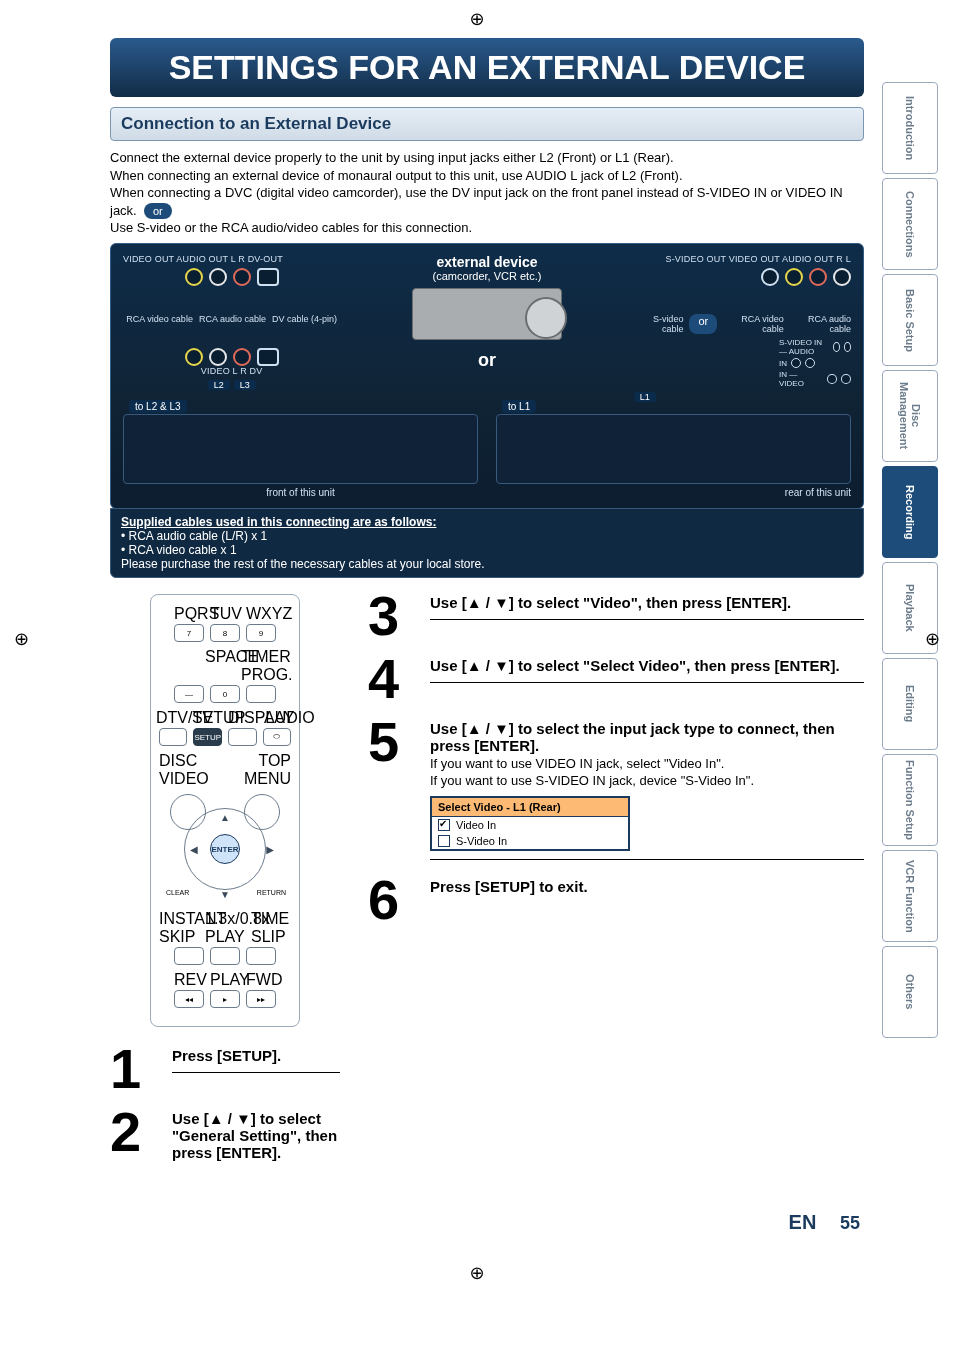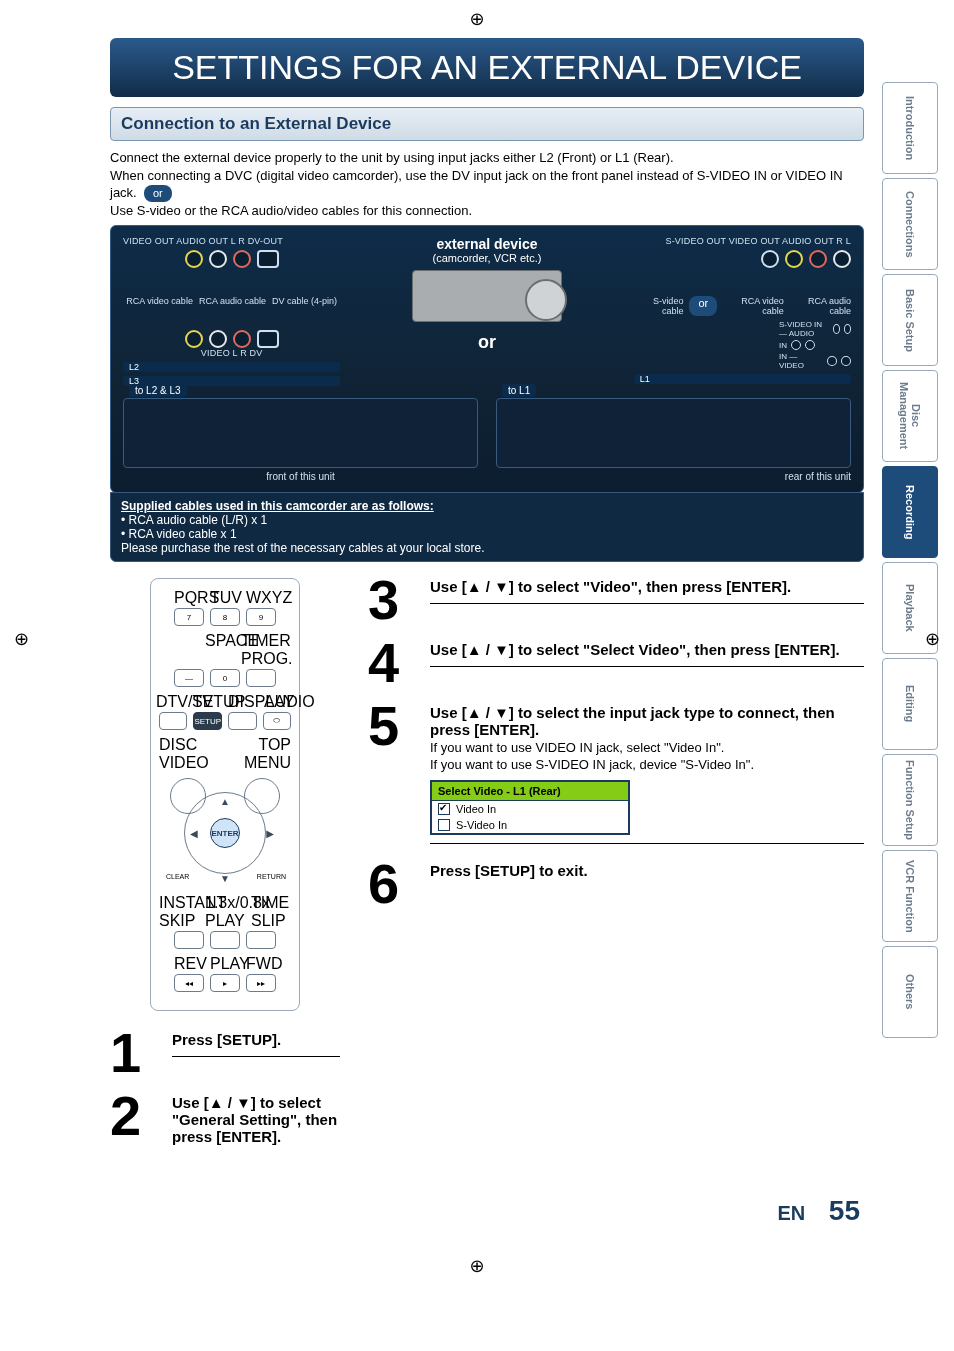--- a/index.html
+++ b/index.html
@@ -10,21 +10,21 @@
     width: 954px;
     margin: 0 auto;
     position: relative;
   }
   .reg-mark { text-align:center; font-size:18px; color:#000; padding:8px 0; }
   .page-inner { padding: 0 90px 20px 110px; position: relative; }
   .title-banner {
     background: linear-gradient(#2a5a8c,#112c47);
     color: #fff;
     font-size: 34px;
-    font-weight: normal;
+    font-weight: bold;
     text-align: center;
     padding: 10px 6px;
     border-radius: 6px;
     margin-bottom: 10px;
   }
   .subhead-bar {
     background: linear-gradient(#e6eef6,#cfdbe6);
     border: 1px solid #7a96b3;
     border-radius: 4px;
     padding: 6px 10px;
@@ -77,21 +77,21 @@
   .panel {
     flex:1; height:70px; background:#0f2238; border:1px solid #385a7c;
     border-radius:4px; position:relative;
   }
   .panel-caption{ font-size:10px; color:#cfe0f0; text-align:right; margin-top:3px;}
   .panel-caption.left{ text-align:center;}
   .conn-tag {
     position:absolute; top:-14px; left:6px;
     background:#0a2b4c; color:#fff; font-size:10px; padding:1px 6px; border-radius:3px;
   }
-  .lane-tags { display:flex; gap:4px; justify-content:center; margin:4px 0;flex-direction:column;}
+  .lane-tags { display:flex; gap:4px; justify-content:center; margin:4px 0;}
   .lane-tag { background:#0a2b4c; color:#fff; font-size:9px; padding:0 6px; border-radius:3px;}
   .jacks-vert { margin:4px 0 4px auto; width:72px; }
   .jline { display:flex; align-items:center; gap:4px; margin-bottom:2px;}
   .jline .mini { width:10px;height:10px;border-radius:50%;background:#0a1e32;border:1px solid #cfe0f0;}
   .jline .lbl { font-size:8px; color:#cfe0f0;}
   .supplied {
     background:#102942; color:#fff; border:1px solid #385a7c;
     border-radius:0 0 6px 6px; margin-top:-1px; padding:6px 10px;
     font-size:12px;
   }
@@ -140,41 +140,41 @@
     font-family: "Arial Black", Arial, sans-serif;
   }
   .step .content{ flex:1; border-bottom:1px solid #000; padding-bottom:8px;}
   .step .content.no-border{ border-bottom:none;}
   .step-title { font-weight:bold; font-size:15px; }
   .step-body { font-size:13px; margin-top:2px;}
   .osd {
     border:2px solid #1a3a5e; width:200px; margin-top:8px;
     font-size:11px; background:#fff;
   }
-  .osd-head{ background:#84cc16; padding:3px 6px; font-weight:bold; border-bottom:1px solid #1a3a5e;}
+  .osd-head{ background:#fdba74; padding:3px 6px; font-weight:bold; border-bottom:1px solid #1a3a5e;}
   .osd-row{ display:flex; align-items:center; gap:6px; padding:2px 6px;}
   .osd-row .box{ width:12px;height:12px;border:1.5px solid #1a3a5e;}
   .osd-row .box.checked::after{content:"✔"; font-size:10px; position:relative; top:-3px; left:0;}
   .side-tabs{
     position:absolute; right:16px; top:82px; width:56px;
     display:flex; flex-direction:column; gap:4px;
   }
   .tab{
     border:1px solid #9aaabb; border-radius:4px; height:92px;
     writing-mode: vertical-rl; text-orientation: mixed;
     display:flex; align-items:center; justify-content:center;
     font-size:11px; font-weight:bold; color:#6b7b8b; background:#fff;
     text-align:center;
   }
   .tab.active{ background:#1d4c7a; color:#fff; border-color:#1d4c7a;}
   .footer{
     text-align:right; font-size:20px; font-weight:bold; color:#1a3a5e;
     margin-top:24px; padding-right:4px;
   }
-  .footer .pn{ color:#1a3a5e; font-size:28px; margin-left:18px;}
+  .footer .pn{ color:#1a3a5e; font-size:18px; margin-left:18px;}
   .reg-left, .reg-right{
     position:absolute; top:628px; font-size:18px;
   }
   .reg-left{ left:14px;} .reg-right{ right:14px;}
 </style>
 </head>
 <body>
 
 <div class="reg-mark">⊕</div>
 
@@ -195,20 +195,21 @@
 <span class="reg-right">⊕</span>
 
 <div class="page-inner">
 
   <div class="title-banner">SETTINGS FOR AN EXTERNAL DEVICE</div>
 
   <div class="subhead-bar">Connection to an External Device</div>
 
   <div class="intro">
     <p>Connect the external device properly to the unit by using input jacks either L2 (Front) or L1 (Rear).</p>
+    <p>When connecting an external device of monaural output to this unit, use AUDIO L jack of L2 (Front).</p>
     <p><span>When connecting a DVC (digital video camcorder), use the DV input jack on the front panel instead of S-VIDEO IN or VIDEO IN jack.</span>
       &nbsp;<span class="or-badge">or</span>
     </p>
     <p>Use S-video or the RCA audio/video cables for this connection.</p>
   </div>
 
   <div class="diagram-box">
     <div class="diag-top">
 
       <div class="diag-col">
@@ -289,21 +290,21 @@
       </div>
       <div style="flex:1;position:relative;">
         <span class="conn-tag">to L1</span>
         <div class="panel"></div>
         <div class="panel-caption">rear of this unit</div>
       </div>
     </div>
   </div>
 
   <div class="supplied">
-    <div class="hdr">Supplied cables used in this camcorder are as follows:</div>
+    <div class="hdr">Supplied cables used in this connecting are as follows:</div>
     <div>• RCA audio cable (L/R) x 1</div>
     <div>• RCA video cable x 1</div>
     <div>Please purchase the rest of the necessary cables at your local store.</div>
   </div>
 
   <div class="lower">
 
     <div class="remote-col">
       <div class="remote">
         <div class="klabel-row">

